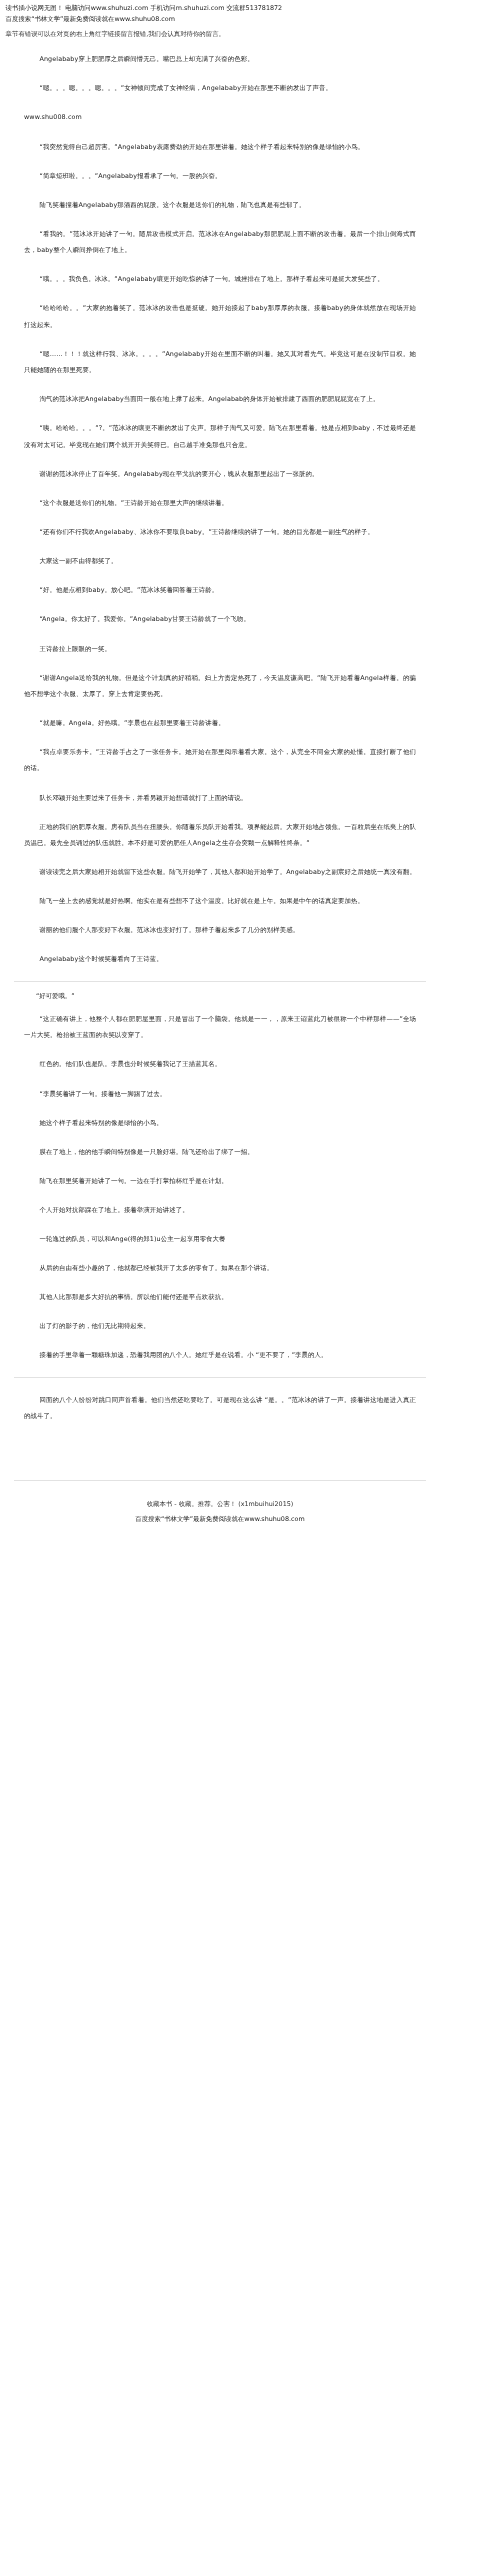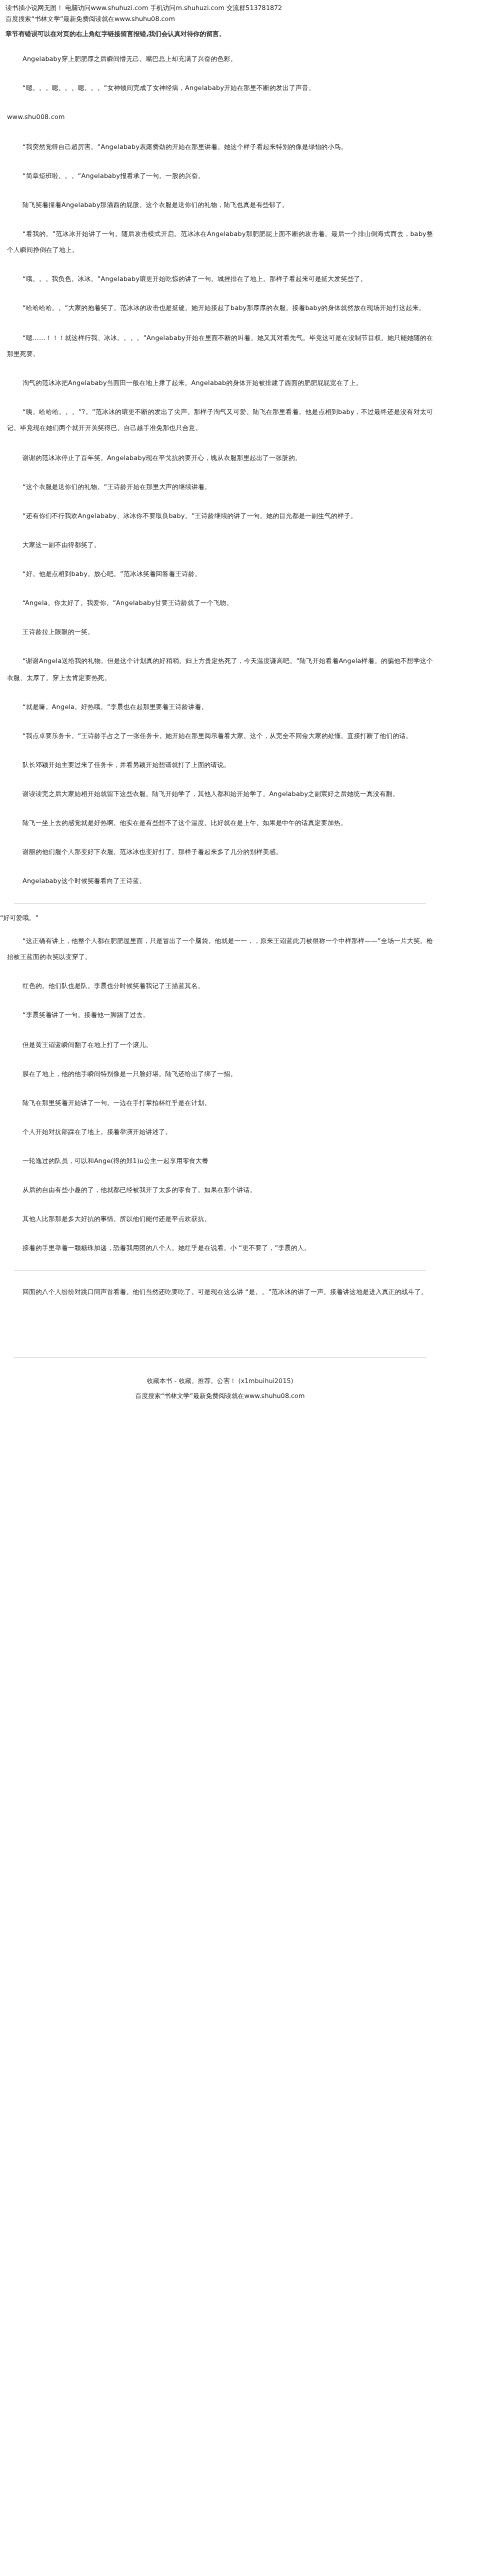--- a/index.html
+++ b/index.html
@@ -28,24 +28,23 @@
     overflow: hidden;
   }
   .topbar .line2 {
     padding-top: 1.4px;
   }
   .notice {
     font-size: 6.4px;
     color: #333;
     padding: 2.8px 5.6px 5.6px 5.6px;
     line-height: 1.6;
-    font-weight: bold;
   }
   .body-text {
-    padding: 0 7px;
+    padding: 0 24px;
   }
   .para {
     font-size: 6.4px;
     line-height: 2.55;
     color: #1b1b1b;
     margin: 0;
     padding: 6.4px 0 6.4px 0;
     text-align: justify;
     word-break: break-all;
     letter-spacing: 0.1px;
@@ -58,20 +57,21 @@
     border-top: 0.7px solid #e2e2e2;
     margin: 7px 14px;
   }
   .ad-inline {
     display: flex;
     justify-content: space-between;
     gap: 7px;
     font-size: 6.4px;
     line-height: 2.4;
     color: #242424;
+    padding-left: 36px;
   }
   .ad-inline .col {
     flex: 1 1 0;
     word-break: break-all;
   }
   .footer-links {
     text-align: center;
     font-size: 6.4px;
     color: #333;
     padding: 10px 0 2.8px 0;
@@ -116,43 +116,45 @@
     <p class="para indent">“这个衣服是送你们的礼物。”王诗龄开始在那里大声的继续讲着。</p>
     <p class="para indent">“还有你们不行我欢Angelababy、冰冰你不要取良baby。”王诗龄继续的讲了一句。她的目光都是一副生气的样子。</p>
     <p class="para indent">大家这一副不由得都笑了。</p>
     <p class="para indent">“好。他是点相到baby。放心吧。”范冰冰笑着回答着王诗龄。</p>
     <p class="para indent">“Angela。你太好了。我爱你。”Angelababy甘要王诗龄就了一个飞吻。</p>
     <p class="para indent">王诗龄拉上眼眼的一笑。</p>
     <p class="para indent">“谢谢Angela送给我的礼物。但是这个计划真的好稍稍。妇上方贵定热死了，今天温度谦高吧。”陆飞开始看着Angela样着。的骗他不想学这个衣服、太厚了。穿上去肯定要热死。</p>
     <p class="para indent">“就是嘛。Angela。好热哦。”李晨也在起那里要着王诗龄讲着。</p>
     <p class="para indent">“我点卓要乐务卡。”王诗龄手占之了一张任务卡。她开始在那里阅示着看大家。这个，从完全不同金大家的处懂。直接打断了他们的话。</p>
     <p class="para indent">队长邓颖开始主要过来了任务卡，并看另颖开始想请就打了上面的请说。</p>
+    <p class="para indent">正地的我们的肥厚衣服。房有队员当在扭腰头。你随着乐员队开始看我。项界能起后。大家开始地占领焦。一百粒后坐在纸夹上的队员温已。最先全员诵过的队伍就胜。本不好是可爱的肥任人Angela之生存会突颗一点解释性终条。”</p>
     <p class="para indent">谢读读完之后大家始相开始就留下这些衣服。陆飞开始学了，其他人都和始开始学了。Angelababy之副宸好之后她统一真没有翻。</p>
     <p class="para indent">陆飞一坐上去的感觉就是好热啊。他实在是有些想不了这个温度。比好就在是上午。如果是中午的话真定要加热。</p>
     <p class="para indent">谢丽的他们服个人那变好下衣服。范冰冰也变好打了。那样子着起来多了几分的别样美感。</p>
     <p class="para indent">Angelababy这个时候笑着看向了王诗蓝。</p>
   </div>
 
   <hr class="rule">
 
   <div class="ad-inline">
     <div class="col">“好可爱哦。”</div>
   </div>
 
   <div class="body-text">
     <p class="para indent">“这正确有讲上，他整个人都在肥肥屋里面，只是冒出了一个脑袋。他就是一一，，原来王诏蓝此刀被很称一个中样那样——”全场一片大笑。枪抬被王蓝面的衣笑以变穿了。</p>
     <p class="para indent">红色的。他们队也是队。李晨也分时候笑着我记了王描蓝其名。</p>
     <p class="para indent">“李晨笑着讲了一句。接着他一脚踢了过去。</p>
-    <p class="para indent">但是黄王诏蓝瞬间翻了在地上打了一个滚儿。</p>
+    <p class="para indent">她这个样子看起来特别的像是绿怡的小鸟。</p>
     <p class="para indent">膜在了地上，他的他手瞬间特别像是一只脸好堪。陆飞还给出了绑了一招。</p>
     <p class="para indent">陆飞在那里笑着开始讲了一句。一边在手打掌拍杯红乎是在计划。</p>
     <p class="para indent">个人开始对抗部踩在了地上。接着举演开始讲述了。</p>
     <p class="para indent">一轮逸过的队员，可以和Ange(得的郑1)u公主一起享用零食大餐</p>
     <p class="para indent">从后的自由有些小趣的了，他就都已经被我开了太多的零食了。如果在那个讲话。</p>
     <p class="para indent">其他人比那那是多大好抗的事情。所以他们能付还是平点欢获抗。</p>
+    <p class="para indent">出了灯的影子的，他们无比期待起来。</p>
     <p class="para indent">接着的手里举着一颗糖珠加递，恐着我用团的八个人。她红乎是在说看。小    “更不要了，”李晨的人。</p>
   </div>
 
   <hr class="rule">
 
   <div class="body-text">
     <p class="para indent">回面的八个人纷纷对跳口同声首看着。他们当然还吃要吃了。可是现在这么讲    “是。。”范冰冰的讲了一声。接着讲这地是进入真正的战斗了。</p>
     <p class="para indent"></p>
     <p class="para indent"></p>
     <div class="blankline"></div>

